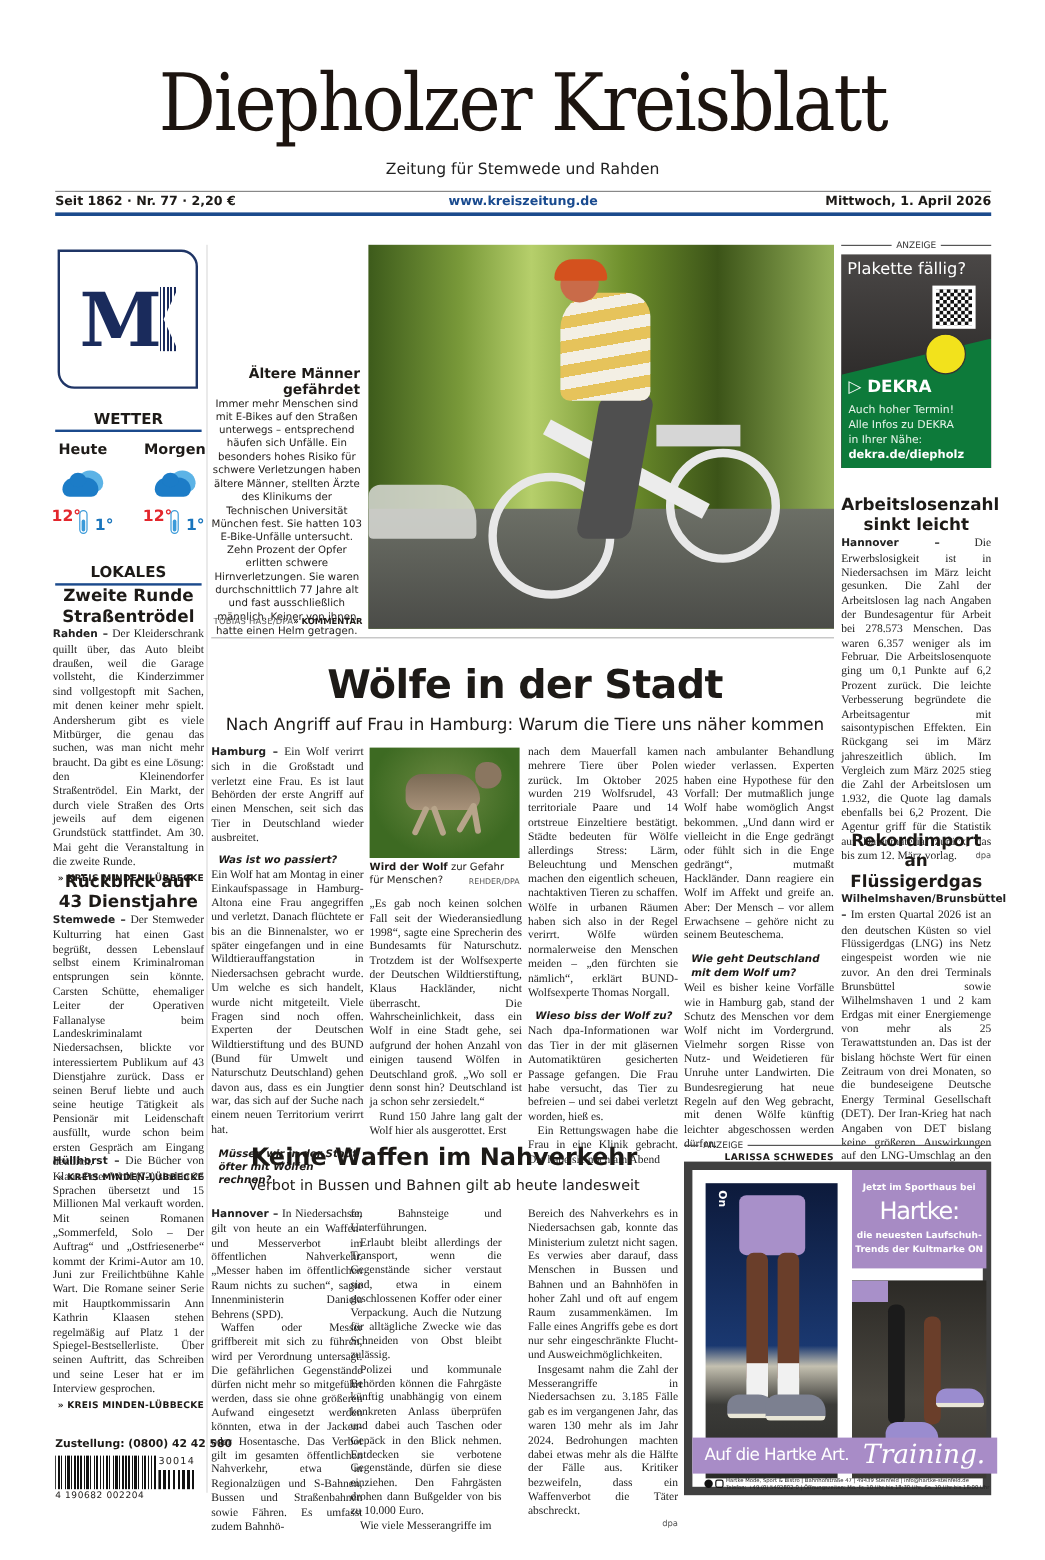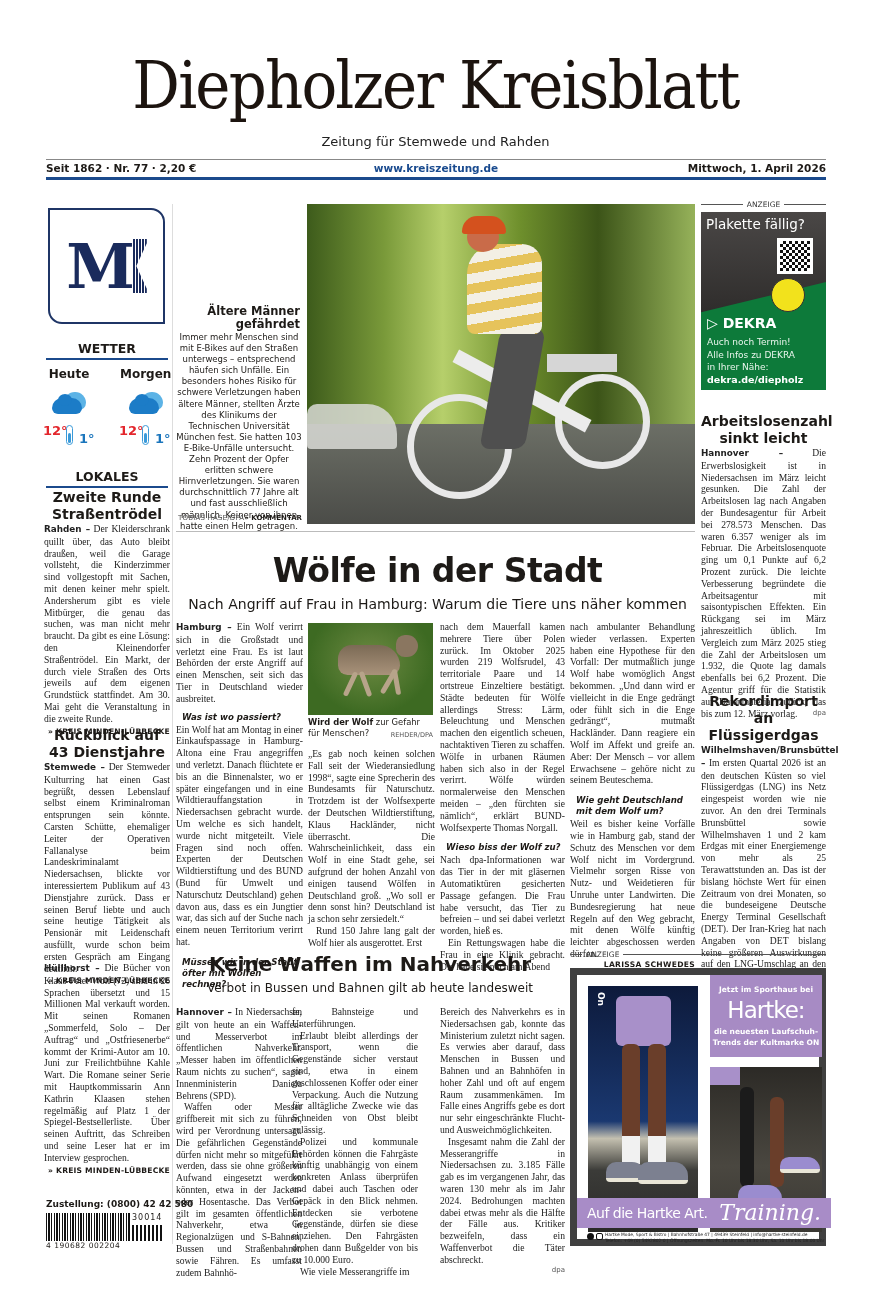--- a/index.html
+++ b/index.html
@@ -89,21 +89,21 @@
   .dekra .brand { position:absolute; left:6px; top:103px; color:#fff; font-family:"DejaVu Sans",sans-serif; font-weight:bold; font-size:14px; }
   .dekra .txt { position:absolute; left:6px; top:124px; color:#e9f5ec; font-family:"DejaVu Sans",sans-serif; font-size:9px; line-height:12.5px; }
   .dekra .url { position:absolute; left:6px; top:162px; color:#fff; font-family:"DejaVu Sans",sans-serif; font-weight:bold; font-size:9.5px; }
 
   
   .hartke { left: 570px; top: 968px; width: 256px; height: 278px; border: 7px solid #404040; background:#fff; }
   .hartke .p1 { position:absolute; left:11px; top:11px; width:110px; height:246px; background: linear-gradient(180deg, #0d1a3b 0%, #1a3870 55%, #c4c0b0 62%, #3b3b38 75%, #2a2a28 100%); overflow:hidden; }
   .hartke .p2 { position:absolute; left:133px; top:92px; width:112px; height:165px; background: linear-gradient(180deg, #2c2a26, #4a4740 60%, #3a3833); overflow:hidden; }
   .hartke .promo { position:absolute; left:133px; top:0px; width:112px; height:82px; background:#a78bc4; color:#fff; text-align:center; font-family:"DejaVu Sans",sans-serif; }
   .hartke .promo .a { font-size:7.5px; font-weight:bold; margin-top:10px; }
-  .hartke .promo .logo { font-size:23px; margin-top:3px; letter-spacing:-1px; }
+  .hartke .promo .logo { font-size:20px; margin-top:3px; letter-spacing:-1px; }
   .hartke .promo .c { font-size:7.5px; font-weight:bold; line-height:10.5px; margin-top:4px; }
   .hartke .band { position:absolute; left:0; top:223px; width:254px; height:30px; background:#a88cc7; color:#fff; font-family:"DejaVu Sans",sans-serif; }
   .hartke .band .a { position:absolute; left:10px; top:7px; font-size:14px; letter-spacing:-0.5px; }
   .hartke .band .b { position:absolute; right:10px; top:2px; font-family:"DejaVu Serif",serif; font-style:italic; font-size:22px; }
   .hartke .foot { position:absolute; left:10px; top:257px; width:240px; font-family:"DejaVu Sans",sans-serif; font-size:4.4px; line-height:6px; color:#222; padding-left:18px; }
   .hartke .foot .ic { position:absolute; left:0; top:1px; width:7px; height:7px; border-radius:50%; background:#111; }
   .hartke .foot .ic2 { position:absolute; left:9px; top:1px; width:7px; height:7px; border-radius:2px; border:1px solid #111; }
   .shorts { position:absolute; background:#a890c9; }
   .shoe { position:absolute; background:#7c8090; border-radius: 10px 14px 4px 4px; border-bottom: 4px solid #e9e6d7; }
   .leg { position:absolute; background:#6a3e2a; border-radius: 6px; }
@@ -272,21 +272,21 @@
 </div>
 <div class="abs dekra">
   <div class="head">Plakette fällig?</div>
   <div class="qr">
       <div></div>
     </div>
   <div class="green"></div>
   <div class="sticker"></div>
   <div class="brand">▷ <span>DEKRA</span></div>
   <div class="txt">
-    <div>Auch noch Termin!</div>
+    <div>Auch hoher Termin!</div>
     <div>Alle Infos zu DEKRA</div>
     <div>in Ihrer Nähe:</div>
   </div>
   <div class="url">dekra.de/diepholz</div>
 </div>
 
 <div class="abs" style="left:701px; top:413px; width:125px;">
   <div class="brief-title sans">Arbeitslosenzahl sinkt leicht</div>
   <div class="body-text"><b class="loc">Hannover –</b> <span>Die Erwerbslosigkeit ist in Niedersachsen im März leicht gesunken. Die Zahl der Arbeitslosen lag nach Angaben der Bundesagentur für Arbeit bei 278.573 Menschen. Das waren 6.357 weniger als im Februar. Die Arbeitslosenquote ging um 0,1 Punkte auf 6,2 Prozent zurück. Die leichte Verbesserung begründete die Arbeitsagentur mit saisontypischen Effekten. Ein Rückgang sei im März jahreszeitlich üblich. Im Vergleich zum März 2025 stieg die Zahl der Arbeitslosen um 1.932, die Quote lag damals ebenfalls bei 6,2 Prozent. Die Agentur griff für die Statistik auf Datenmaterial zurück, das bis zum 12. März vorlag.</span> <span class="dpa">dpa</span></div>
 </div>

